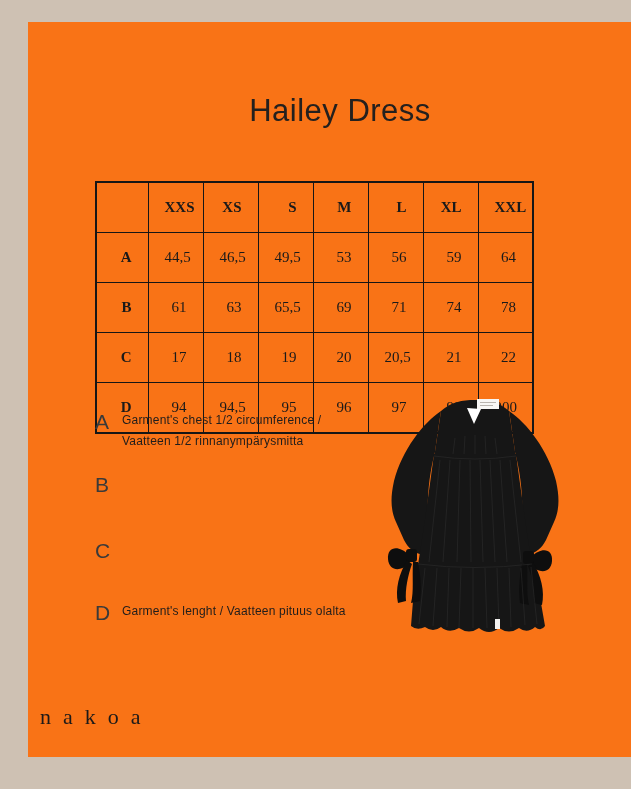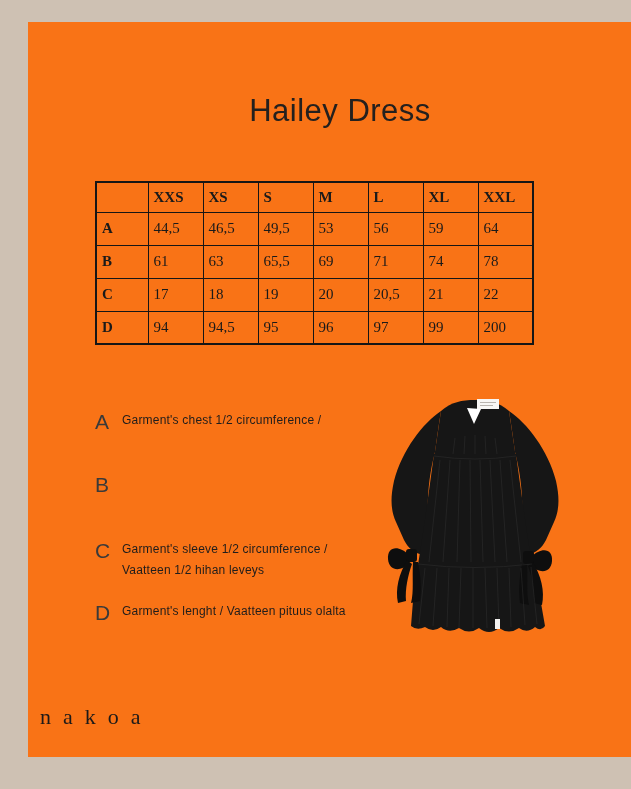--- a/index.html
+++ b/index.html
@@ -19,22 +19,22 @@
     color:#24201e;
   }
   
   table.size{
     position:absolute;left:67px;top:159px;
     border-collapse:collapse;table-layout:fixed;width:438px;
     font-family:"Liberation Serif", serif;font-size:15px;color:#1a1a1a;
     border:2px solid #161616;
   }
   table.size th, table.size td{
-    border:1.6px solid #161616;text-align:left;vertical-align:middle;
-    padding:5px;overflow:hidden;
+    border:1.6px solid #161616;text-align:right;vertical-align:middle;
+    padding:16px;overflow:hidden;
   }
   table.size col.lbl{width:52px;}
   table.size col.sz{width:55px;}
   table.size tr{height:33px;}
   table.size tr.head{height:30px;}
   table.size th{font-weight:bold;}
   table.size td.b{font-weight:normal;}
   
   .legend-item{
     position:absolute;left:67px;display:flex;align-items:flex-start;
@@ -128,33 +128,30 @@
       <td>99</td>
       <td>200</td>
     </tr>
   </tbody>
     </table>
 
   <div class="legend-item pos-a">
     <div class="legend-letter">A</div>
     <div class="legend-text">
       <div>Garment's chest 1/2 circumference /</div>
+      <div>Vaatteen 1/2 rinnanympärysmitta</div>
     </div>
   </div>
   <div class="legend-item pos-b">
     <div class="legend-letter">B</div>
     <div class="legend-text">
     </div>
   </div>
   <div class="legend-item pos-c">
     <div class="legend-letter">C</div>
-    <div class="legend-text">
-      <div>Garment's sleeve 1/2 circumference /</div>
-      <div>Vaatteen 1/2 hihan leveys</div>
-    </div>
   </div>
   <div class="legend-item pos-d">
     <div class="legend-letter">D</div>
     <div class="legend-text">
       <div>Garment's lenght / Vaatteen pituus olalta</div>
       <div></div>
     </div>
   </div>
 
   <svg class="dress" viewBox="0 0 180 240" xmlns="http://www.w3.org/2000/svg" aria-hidden="true">

